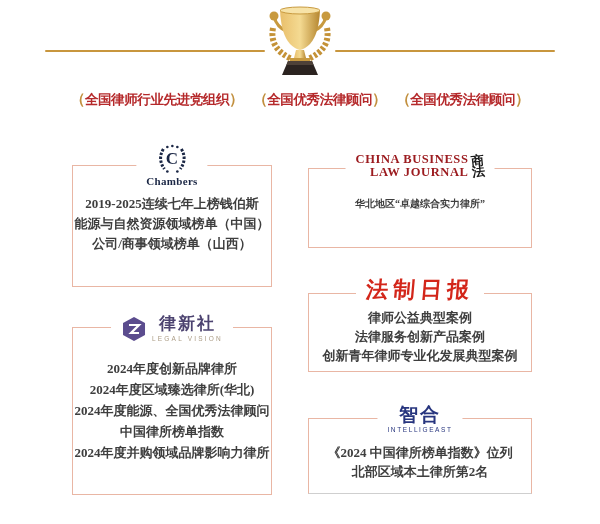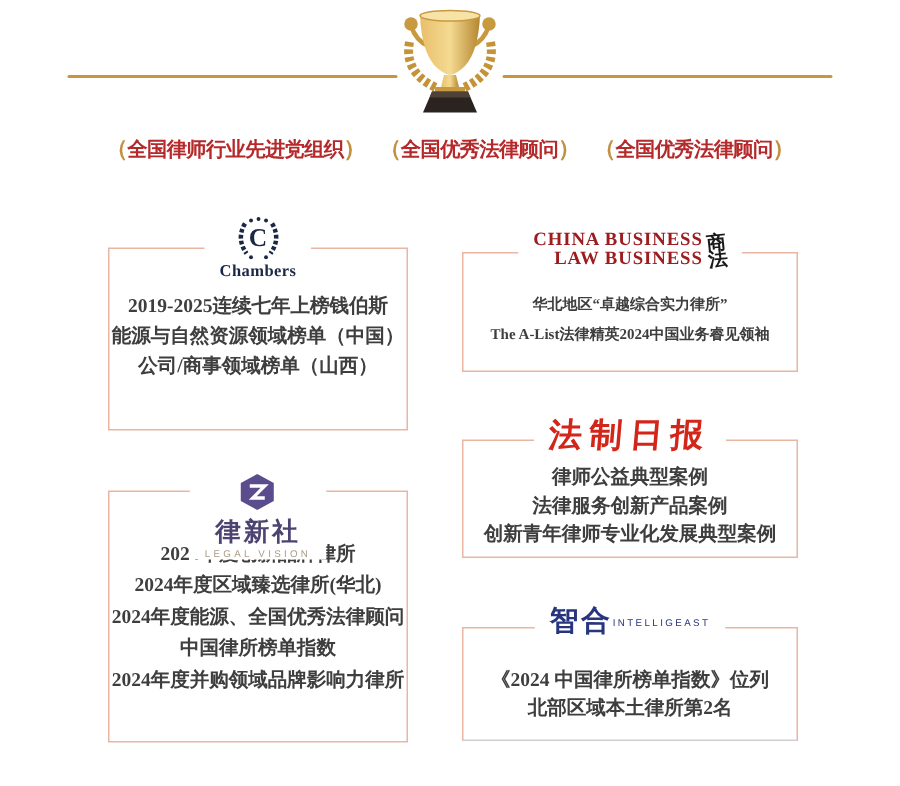--- a/index.html
+++ b/index.html
@@ -54,39 +54,39 @@
   .chambers-mark svg{position:absolute;left:0;top:0;}
   .chambers-c{
     position:absolute;left:0;right:0;top:3px;text-align:center;
     font-family:"Liberation Serif","DejaVu Serif",serif;
     font-size:17px;font-weight:bold;color:#1b2745;line-height:24px;
   }
   .chambers-name{
     font-family:"Liberation Serif","DejaVu Serif",serif;
     font-size:11px;font-weight:bold;color:#1b2745;margin-top:1px;letter-spacing:0.3px;
   }
-  .cblj-logo{top:-16px;align-items:flex-end;}
+  .cblj-logo{top:-16px;align-items:center;}
   .cblj-text{
     font-family:"Liberation Serif","DejaVu Serif",serif;color:#9c1c20;font-weight:bold;
     font-size:12.5px;line-height:13px;text-align:right;letter-spacing:0.6px;
   }
   .cblj-seal{
     display:flex;flex-direction:column;color:#1a1a1a;font-weight:bold;font-size:13px;
     line-height:11px;margin-left:3px;margin-bottom:1px;transform:rotate(-6deg);
   }
-  .lxs-logo{top:-13px;gap:5px;flex-direction:column;}
+  .lxs-logo{top:-13px;gap:5px;}
   .lxs-text{display:flex;flex-direction:column;align-items:center;}
   .lxs-cn{font-size:17px;font-weight:bold;color:#4c4370;letter-spacing:2px;line-height:18px;}
   .lxs-en{font-size:6.5px;color:#ab9c85;letter-spacing:2.2px;margin-top:2px;}
   .fzrb-logo{top:-17px;}
   .fzrb-cn{
     font-family:"Liberation Serif","DejaVu Serif",serif;color:#d3261a;font-weight:900;
     font-size:22px;letter-spacing:5px;line-height:26px;transform:skewX(-5deg);
   }
-  .zhihe-logo{top:-14px;flex-direction:row;}
+  .zhihe-logo{top:-14px;flex-direction:column;}
   .zhihe-cn{font-size:19px;font-weight:800;color:#27357e;letter-spacing:2px;line-height:20px;}
   .zhihe-en{font-size:6.5px;color:#27357e;letter-spacing:1.6px;margin-top:1px;}
 </style>
 </head>
 <body>
 
 <div class="stage">
 
   <svg class="trophy" viewBox="0 0 84 72" aria-hidden="true">
     <defs>
@@ -139,30 +139,29 @@
       <div class="line">2019-2025连续七年上榜钱伯斯</div>
       <div class="line">能源与自然资源领域榜单（中国）</div>
       <div class="line">公司/商事领域榜单（山西）</div>
     </div>
   </section>
 
   <section class="card card-cblj">
     <div class="card-logo cblj-logo">
       <div class="cblj-text">
         <div>CHINA BUSINESS</div>
-        <div>LAW BUSINESS</div>
+        <div>LAW JOURNAL</div>
       </div>
       <div class="cblj-seal">
         <span>商</span>
         <span>法</span>
       </div>
     </div>
     <div class="card-lines">
       <div class="line">华北地区“卓越综合实力律所”</div>
-      <div class="line">The A-List法律精英2024中国业务睿见领袖</div>
     </div>
   </section>
 
   <section class="card card-lxs">
     <div class="card-logo lxs-logo">
       <svg width="26" height="26" viewBox="0 0 26 26" aria-hidden="true">
         <polygon points="13,1 24,7 24,19 13,25 2,19 2,7" fill="#5b4c8e"></polygon>
         <path d="M8 9 L18 9 L10 17 L18 17" stroke="#ffffff" stroke-width="2.2" fill="none"></path>
       </svg>
       <div class="lxs-text">

